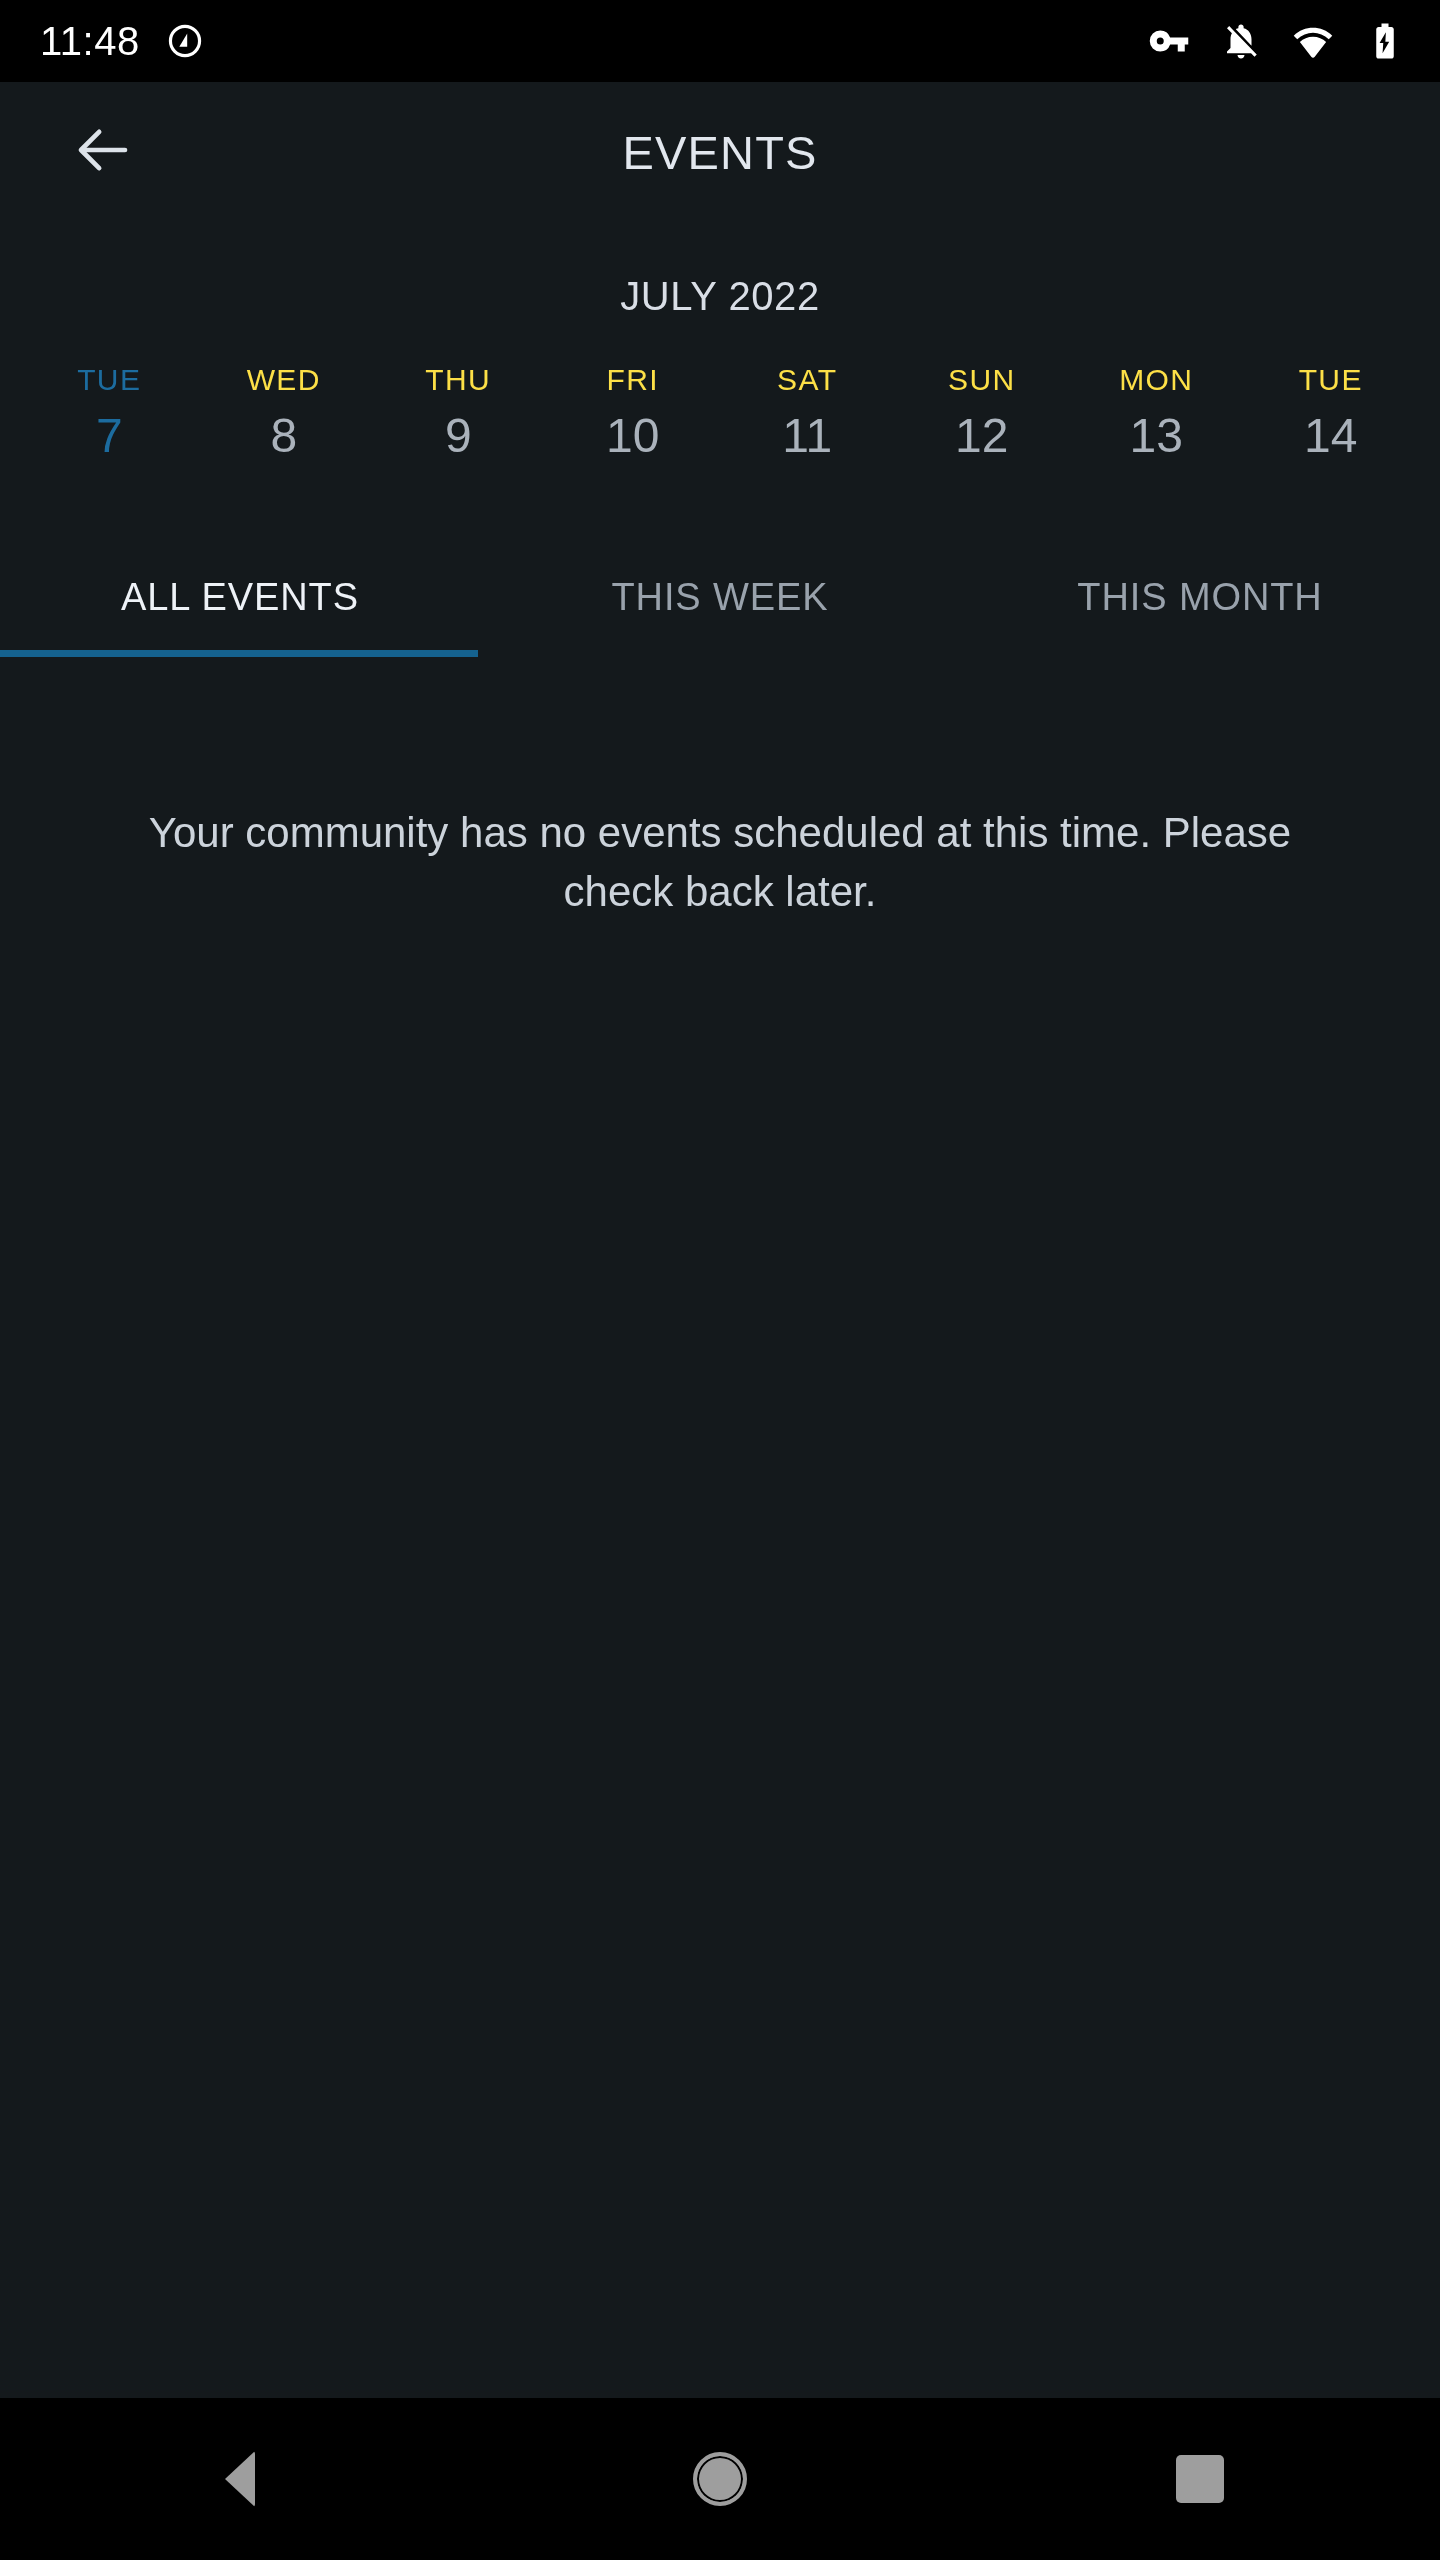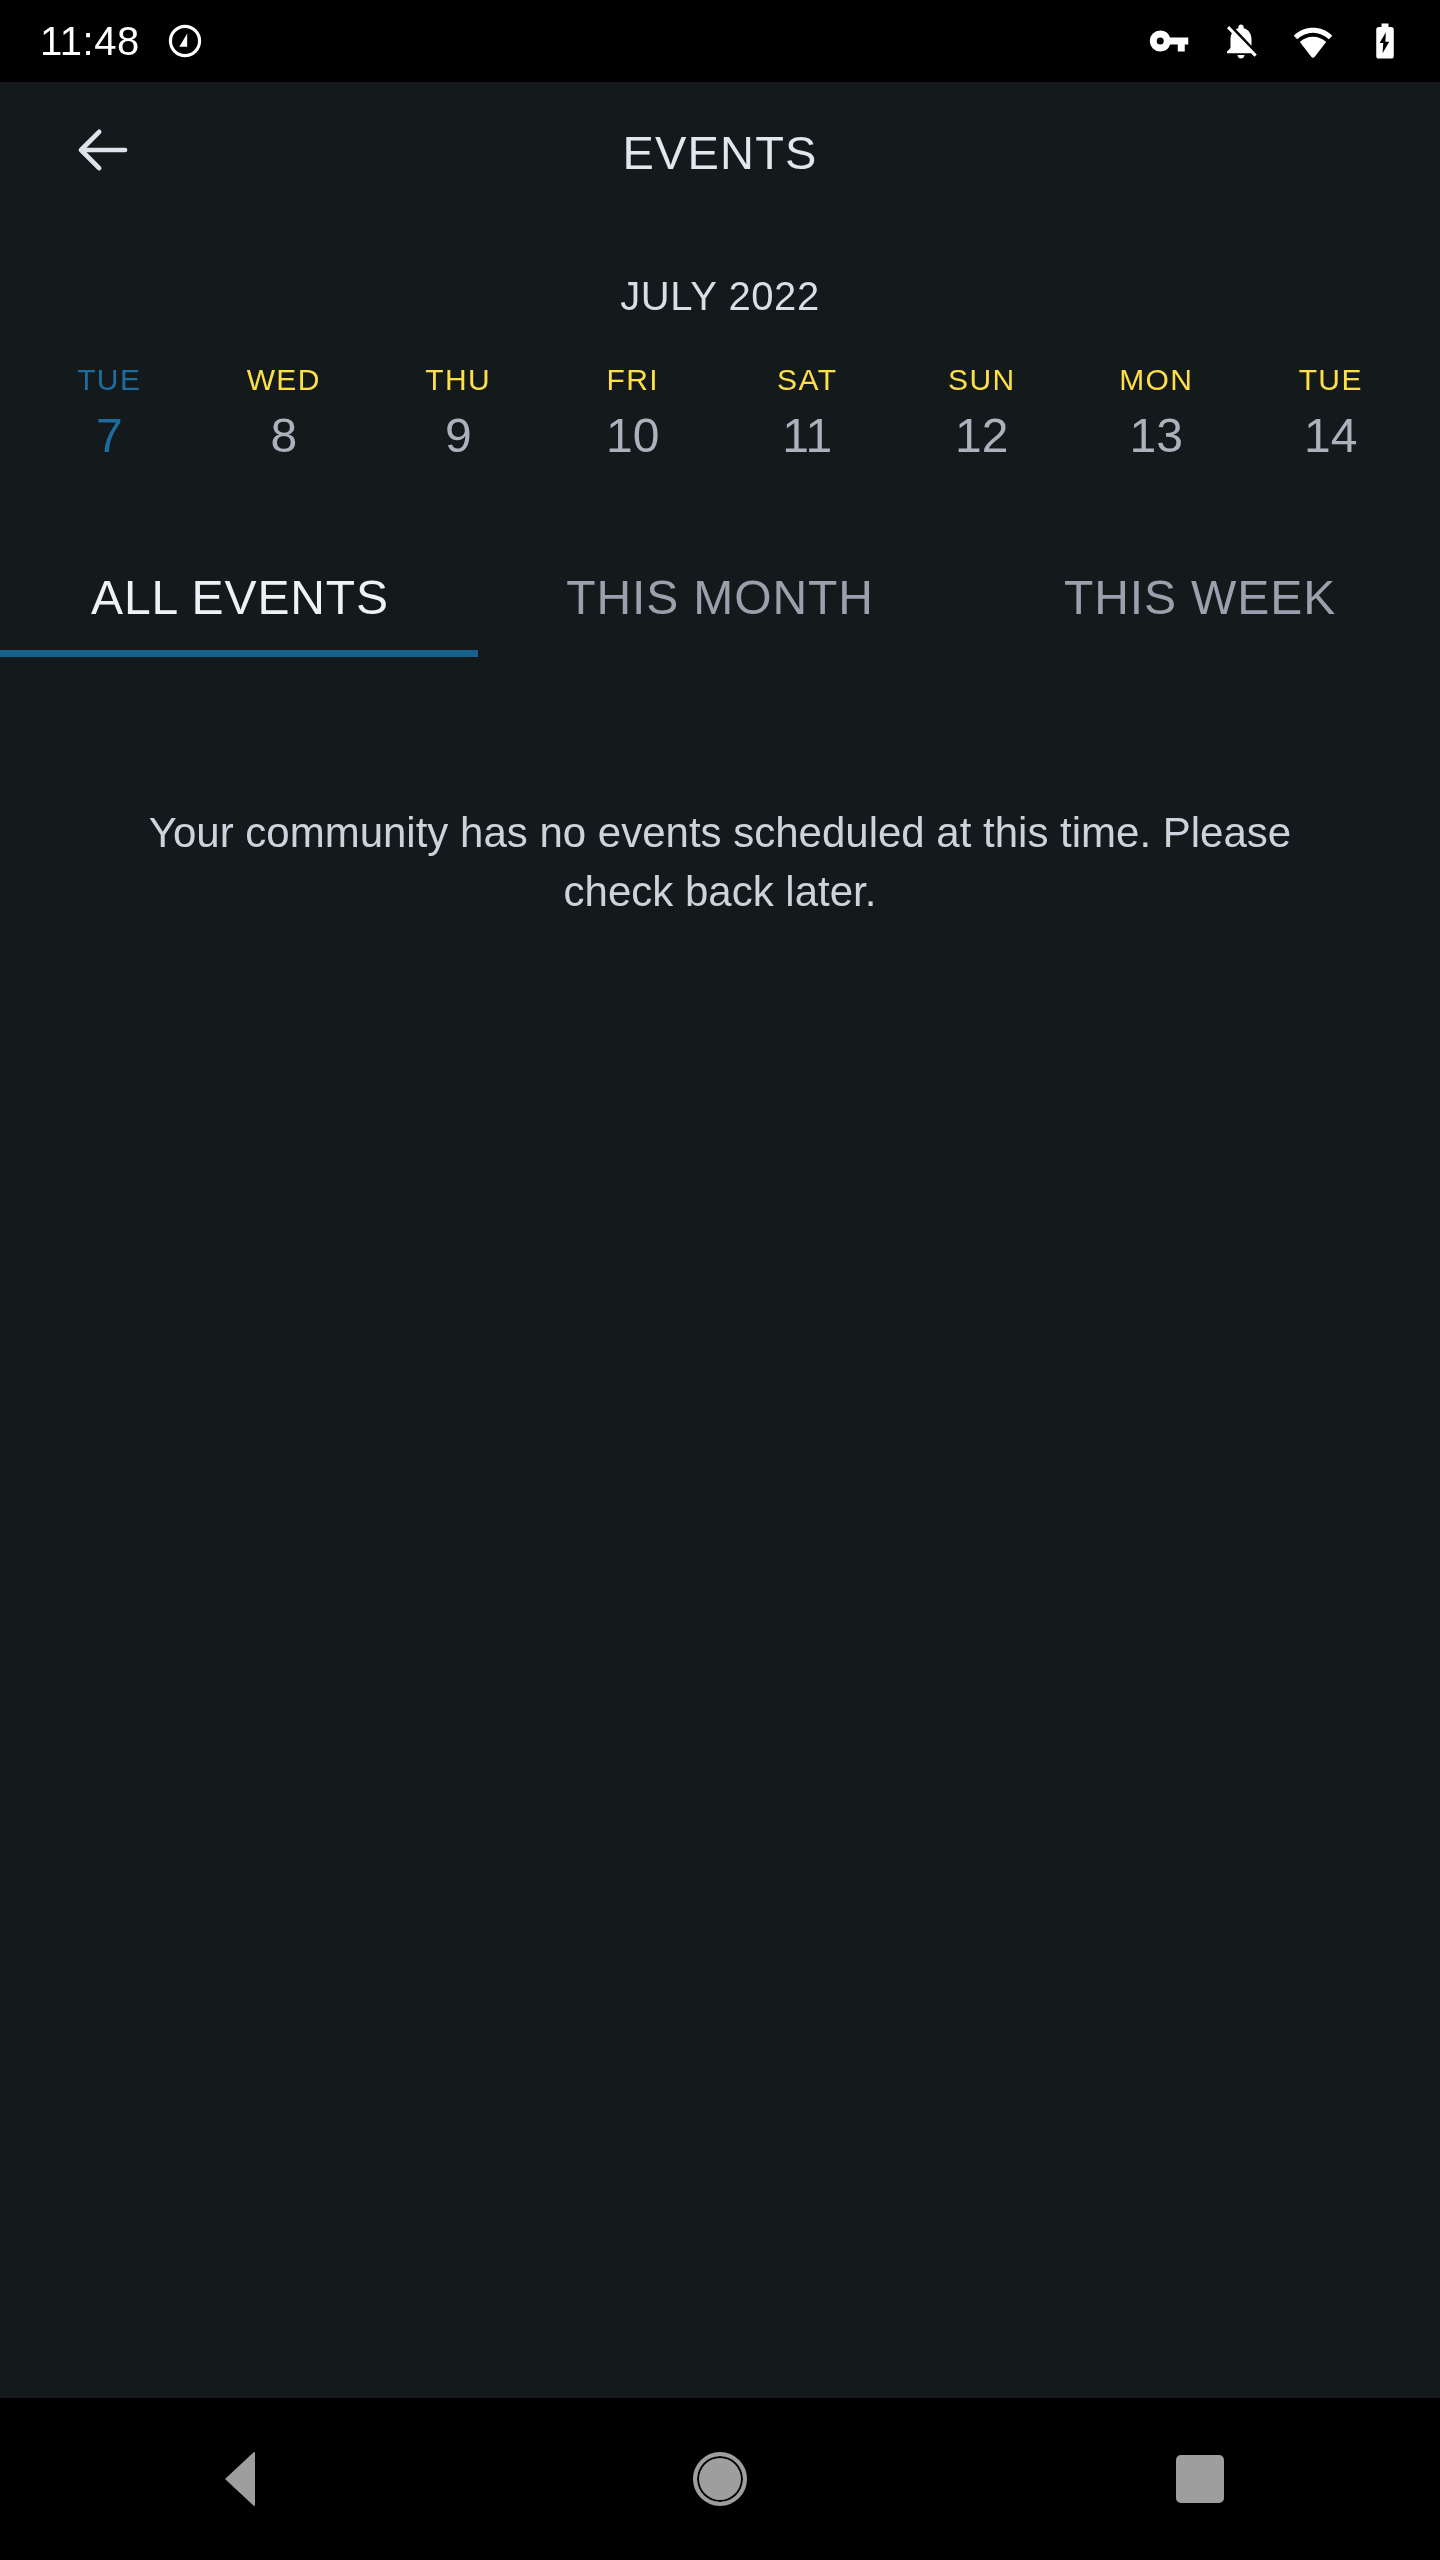--- a/index.html
+++ b/index.html
@@ -132,21 +132,21 @@
     display:flex;
     margin-top:66px;
     height:118px;
   }
   .tab {
     flex:1 1 0;
     display:flex;
     align-items:center;
     justify-content:center;
     color:#99a2ac;
-    font-size:48px;
+    font-size:38px;
     letter-spacing:0.9px;
     cursor:pointer;
     user-select:none;
   }
   .tab.active { color:#eef2f7; }
   .tab-indicator {
     position:absolute;
     bottom:0;
     left:0;
     width:478px;
@@ -291,22 +291,22 @@
         <span class="date-num">13</span>
       </div>
       <div class="date-cell">
         <span class="date-dow">TUE</span>
         <span class="date-num">14</span>
       </div>
     </div>
 
     <div class="tab-bar">
       <div class="tab active">ALL EVENTS</div>
+      <div class="tab">THIS WEEK</div>
       <div class="tab">THIS MONTH</div>
-      <div class="tab">THIS WEEK</div>
       <div class="tab-indicator"></div>
     </div>
 
     <div class="content-area">
       <div class="empty-message">Your community has no events scheduled at this time. Please check back later.</div>
     </div>
 
   </div>
 
   <div class="nav-bar">

